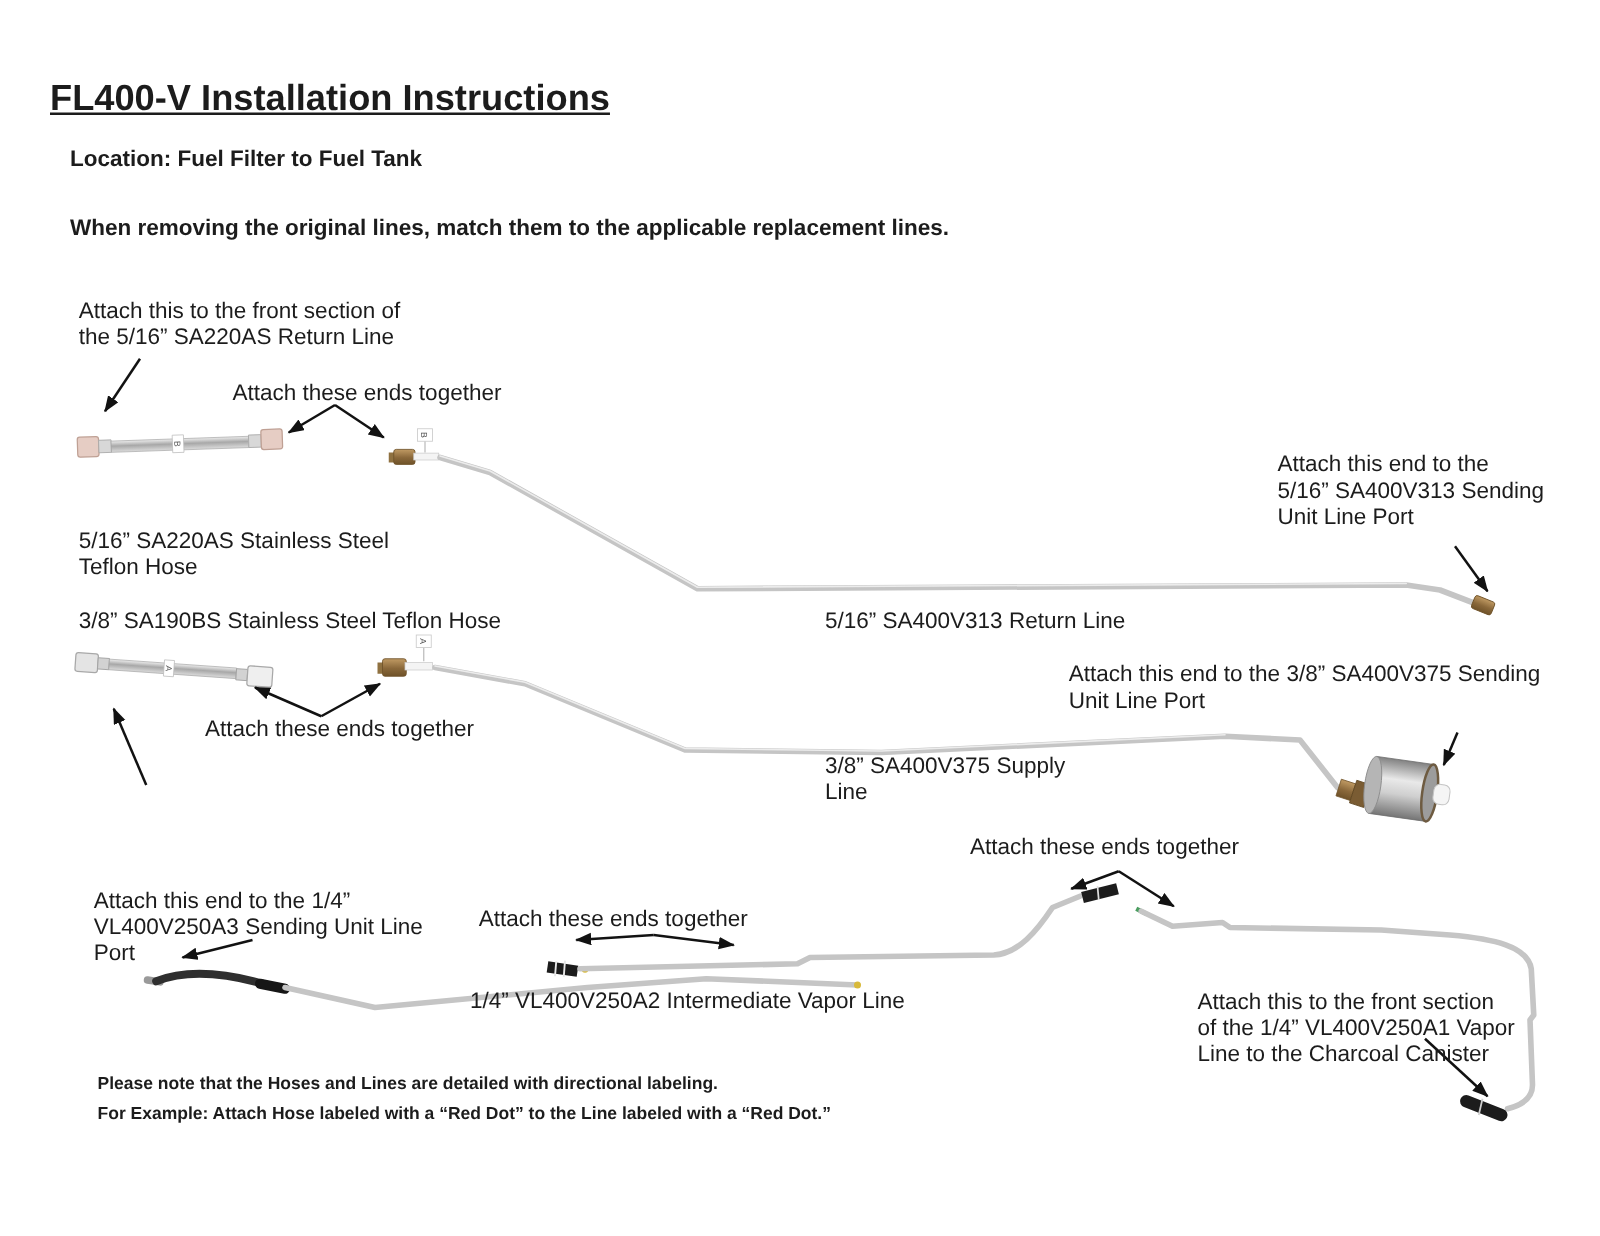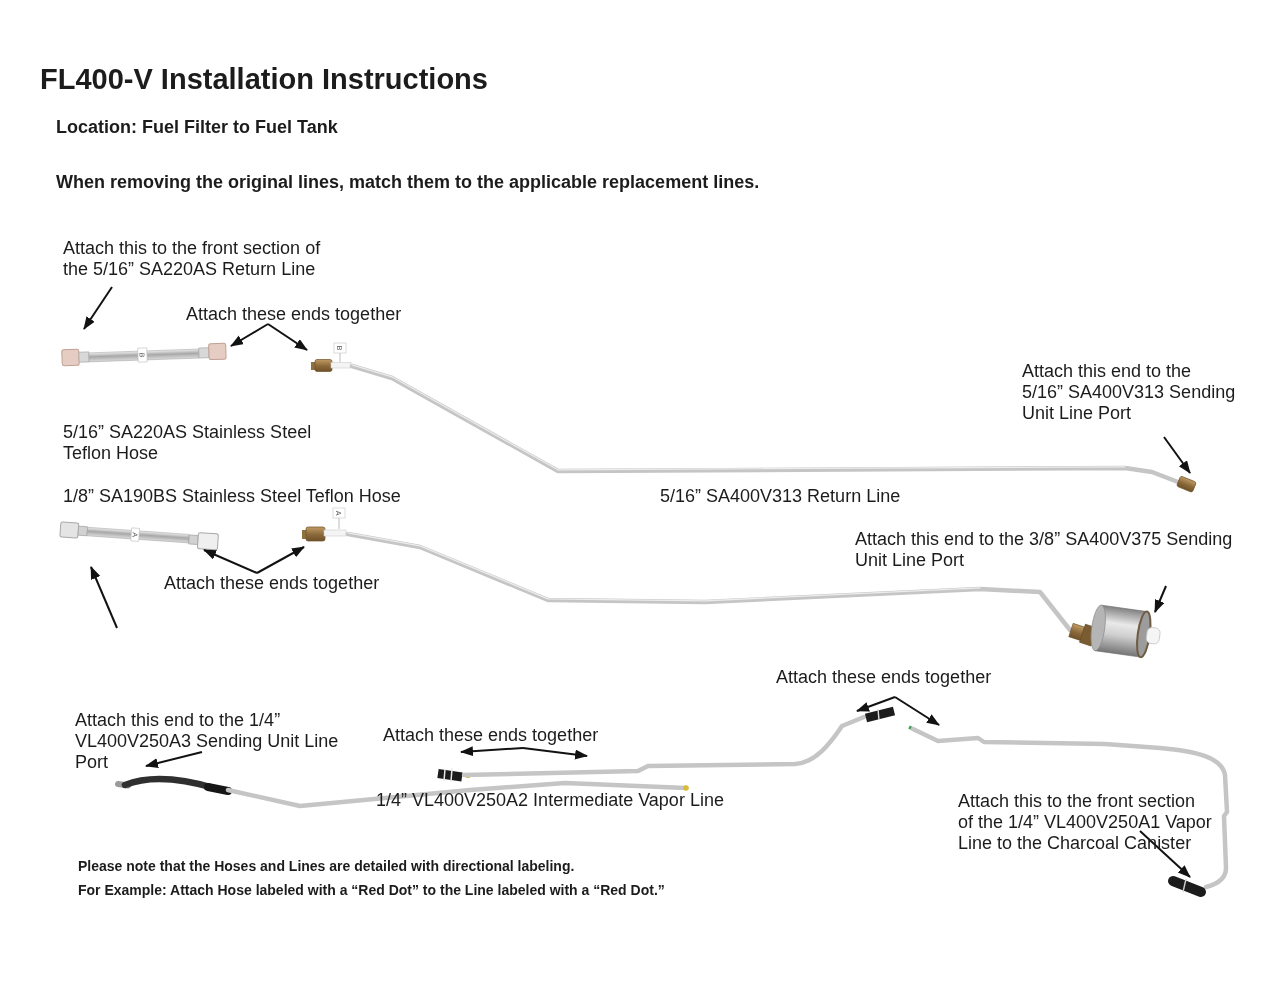--- a/index.html
+++ b/index.html
@@ -143,38 +143,40 @@
     </g>
 
     <line class="arrow" x1="202" y1="752" x2="146" y2="766"></line>
     <line class="arrow" x1="523" y1="748" x2="461" y2="752"></line>
     <line class="arrow" x1="523" y1="748" x2="587" y2="756"></line>
     <line class="arrow" x1="895" y1="697" x2="857" y2="711"></line>
     <line class="arrow" x1="895" y1="697" x2="939" y2="725"></line>
     <line class="arrow" x1="1140" y1="831" x2="1190" y2="877"></line>
   </svg>
 
-  <div class="abs title" style="left:40px;top:63px;">FL400-V Installation Instructions</div>
+  <div class="abs title" style="left:40px;top:63px;text-decoration:underline;">FL400-V Installation Instructions</div>
   <div class="abs subtitle" style="left:40px;top:117px;">Location: Fuel Filter to Fuel Tank</div>
   <div class="abs subtitle" style="left:40px;top:172px;">When removing the original lines, match them to the applicable replacement lines.</div>
 
   <div class="abs ann" style="left:63px;top:238px;">Attach this to the front section of
 the 5/16” SA220AS Return Line</div>
   <div class="abs ann" style="left:186px;top:304px;">Attach these ends together</div>
   <div class="abs ann" style="left:63px;top:376px;margin-top:46px;">5/16” SA220AS Stainless Steel
 Teflon Hose</div>
   <div class="abs ann" style="left:1022px;top:361px;">Attach this end to the
 5/16” SA400V313 Sending
 Unit Line Port</div>
   <div class="abs ann" style="left:660px;top:486px;">5/16” SA400V313 Return Line</div>
 
-  <div class="abs ann" style="left:63px;top:486px;">1/8” SA190BS Stainless Steel Teflon Hose</div>
+  <div class="abs ann" style="left:63px;top:486px;">3/8” SA190BS Stainless Steel Teflon Hose</div>
   <div class="abs ann" style="left:164px;top:573px;">Attach these ends together</div>
   <div class="abs ann" style="left:855px;top:529px;">Attach this end to the 3/8” SA400V375 Sending
 Unit Line Port</div>
+  <div class="abs ann" style="left:660px;top:602px;">3/8” SA400V375 Supply
+Line</div>
 
   <div class="abs ann" style="left:776px;top:667px;">Attach these ends together</div>
   <div class="abs ann" style="left:75px;top:710px;">Attach this end to the 1/4”
 VL400V250A3 Sending Unit Line
 Port</div>
   <div class="abs ann" style="left:383px;top:725px;">Attach these ends together</div>
   <div class="abs ann" style="left:376px;top:790px;">1/4” VL400V250A2 Intermediate Vapor Line</div>
   <div class="abs ann" style="left:958px;top:791px;">Attach this to the front section
 of the 1/4” VL400V250A1 Vapor
 Line to the Charcoal Canister</div>

